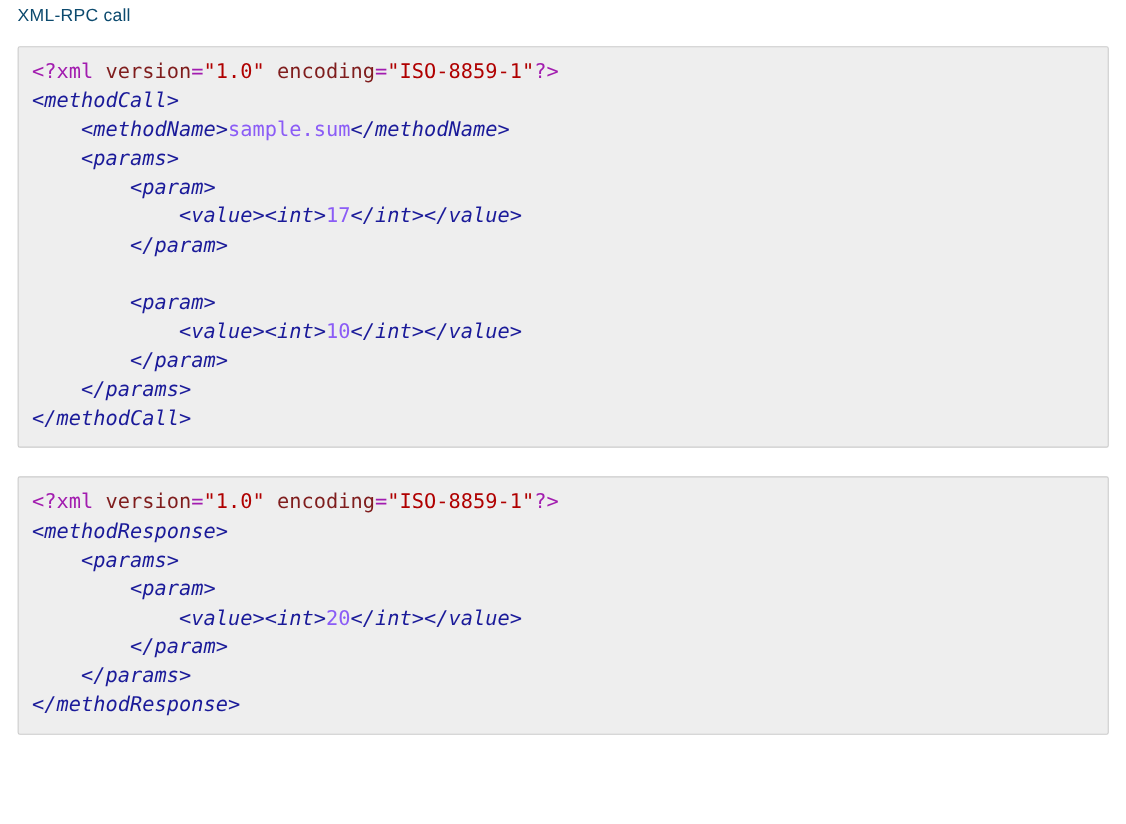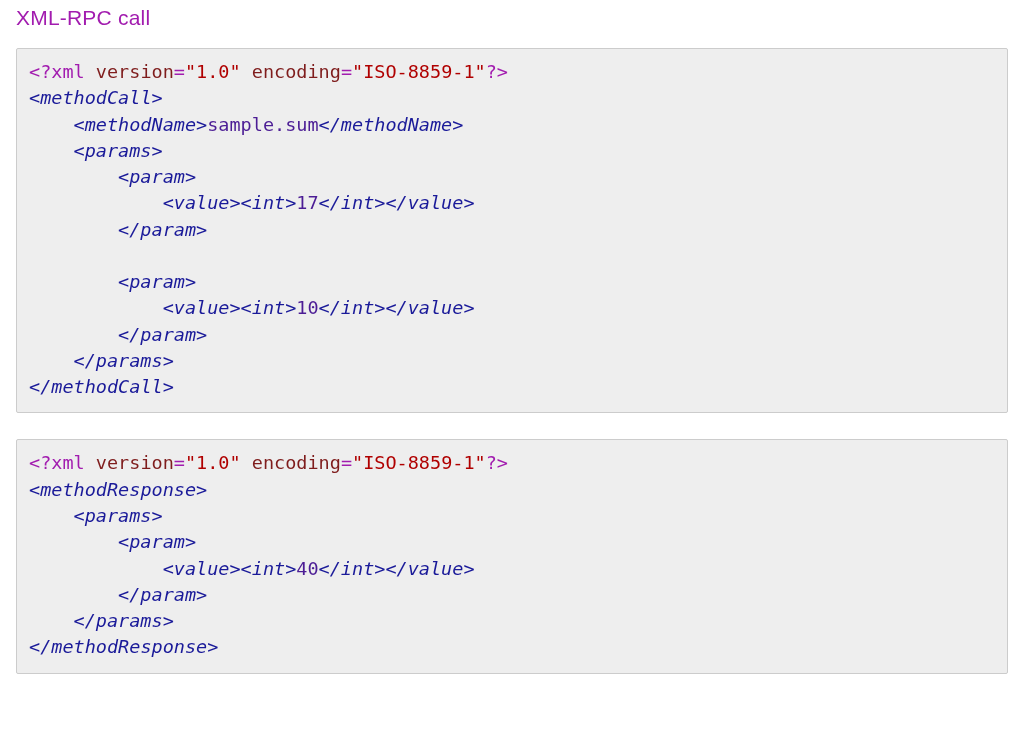--- a/index.html
+++ b/index.html
@@ -9,44 +9,44 @@
     font-family: -apple-system, BlinkMacSystemFont, "Segoe UI", Helvetica, Arial, sans-serif;
     color: #333333;
     width: 1024px;
   }
   .page {
     padding: 6px 16px 20px 16px;
     box-sizing: border-box;
   }
   h2.section-title {
     font-weight: 400;
-    font-size: 21px;
+    font-size: 16px;
     margin: 0 0 18px 0;
-    color: #a21caf;
+    color: #0c4a6e;
     letter-spacing: 0.2px;
   }
   pre.code-block {
     background: #eeeeee;
     border: 1px solid #cccccc;
     border-radius: 2px;
     margin: 0 0 26px 0;
     padding: 10px 12px 12px 12px;
     font-family: "DejaVu Sans Mono", Menlo, Consolas, "Liberation Mono", monospace;
     font-size: 18.5px;
     line-height: 1.42;
     white-space: pre;
     color: #333333;
     overflow-x: auto;
   }
   
   .pi  { color: #a21caf; }         
   .tag { color: #1a1a99; font-style: italic; }         
   .attr{ color: #7f1d1d; }         
   .str { color: #b00000; }         
-  .txt { color: #4c1d95; }         
+  .txt { color: #8b5cf6; }         
   .ind1 { display:inline-block; width: 4ch; }
   .ind2 { display:inline-block; width: 8ch; }
   .ind3 { display:inline-block; width: 12ch; }
 </style>
 </head>
 <body>
 <div class="page">
 
 <h2 class="section-title">XML-RPC call</h2>
 
@@ -63,19 +63,19 @@
 <span class="ind2"></span><span class="tag">&lt;/param&gt;</span>
 <span class="ind1"></span><span class="tag">&lt;/params&gt;</span>
 <span class="tag">&lt;/methodCall&gt;</span>
 </pre>
 
 
 <pre class="code-block"><span class="pi">&lt;?xml </span><span class="attr">version</span><span class="pi">=</span><span class="str">"1.0"</span><span class="pi"> </span><span class="attr">encoding</span><span class="pi">=</span><span class="str">"ISO-8859-1"</span><span class="pi">?&gt;</span>
 <span class="tag">&lt;methodResponse&gt;</span>
 <span class="ind1"></span><span class="tag">&lt;params&gt;</span>
 <span class="ind2"></span><span class="tag">&lt;param&gt;</span>
-<span class="ind3"></span><span class="tag">&lt;value&gt;</span><span class="tag">&lt;int&gt;</span><span class="txt">40</span><span class="tag">&lt;/int&gt;</span><span class="tag">&lt;/value&gt;</span>
+<span class="ind3"></span><span class="tag">&lt;value&gt;</span><span class="tag">&lt;int&gt;</span><span class="txt">20</span><span class="tag">&lt;/int&gt;</span><span class="tag">&lt;/value&gt;</span>
 <span class="ind2"></span><span class="tag">&lt;/param&gt;</span>
 <span class="ind1"></span><span class="tag">&lt;/params&gt;</span>
 <span class="tag">&lt;/methodResponse&gt;</span>
 </pre>
 
 </div>
 
 </body></html>

